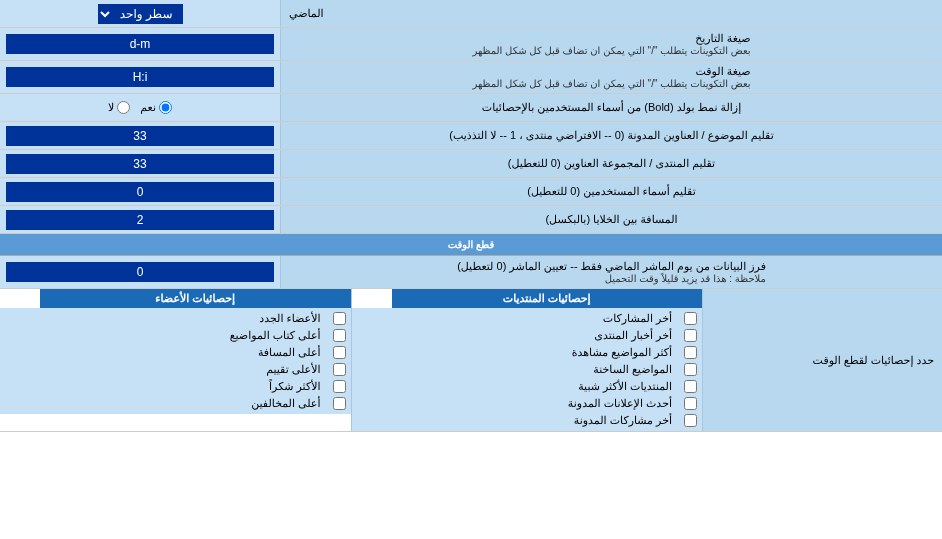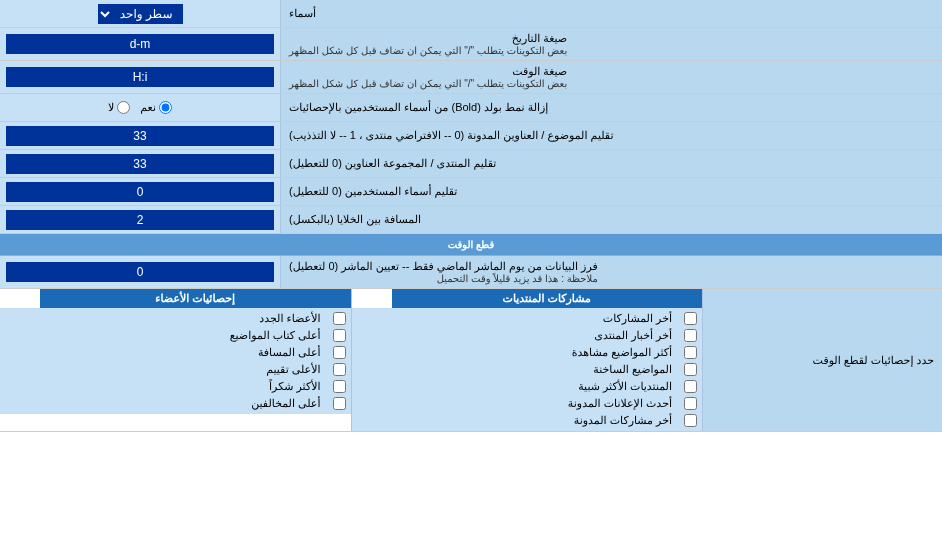--- a/index.html
+++ b/index.html
@@ -19,21 +19,21 @@
       align-items: stretch;
       border-bottom: 1px solid #ccc;
       min-height: 28px;
     }
     .label-cell {
       flex: 1;
       background: #b8d8f0;
       padding: 4px 8px;
       display: flex;
       align-items: center;
-      justify-content: flex-end;
+      justify-content: center;
       text-align: right;
       color: #000;
       font-size: 11px;
       border-left: 1px solid #aac5e0;
     }
     .input-cell {
       width: 280px;
       background: #c6e0f5;
       padding: 3px 6px;
       display: flex;
@@ -132,21 +132,21 @@
       color: #333;
     }
   </style>
 </head>
 <body>
 
 <div class="container">
 
   <div class="row">
     <div class="label-cell" style="background:#b8d8f0; justify-content:flex-end; padding-right:10px;">
-      <span>أسماء</span>
+      <span>الماضي</span>
     </div>
     <div class="input-cell">
       <select>
         <option>سطر واحد</option>
         <option>سطرين</option>
       </select>
     </div>
   </div>
 
   <div class="row">
@@ -239,21 +239,21 @@
     </div>
   </div>
 
   <div class="checkbox-section">
     <div class="checkbox-section-label">
       حدد إحصائيات لقطع الوقت
     </div>
     <div class="checkbox-panels">
 
       <div class="panel">
-        <div class="panel-header">مشاركات المنتديات</div>
+        <div class="panel-header">إحصائيات المنتديات</div>
         <div class="panel-items">
           <div class="panel-item">
             <input type="checkbox" style="">
             <span>أخر المشاركات</span>
           </div>
           <div class="panel-item">
             <input type="checkbox" style="">
             <span>أخر أخبار المنتدى</span>
           </div>
           <div class="panel-item">

